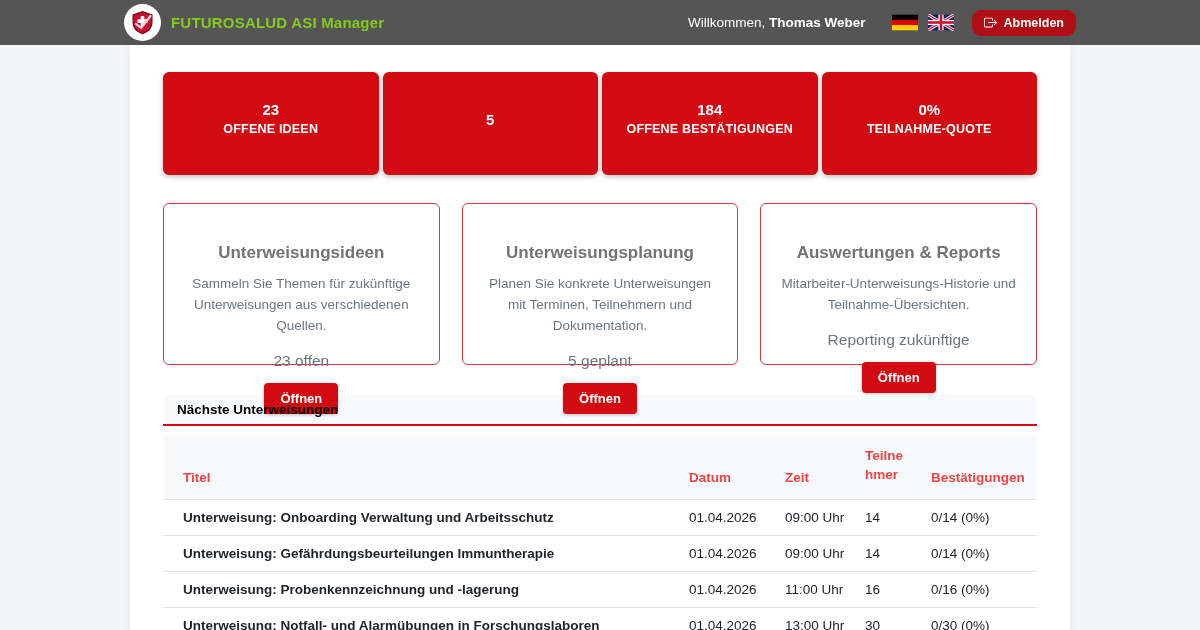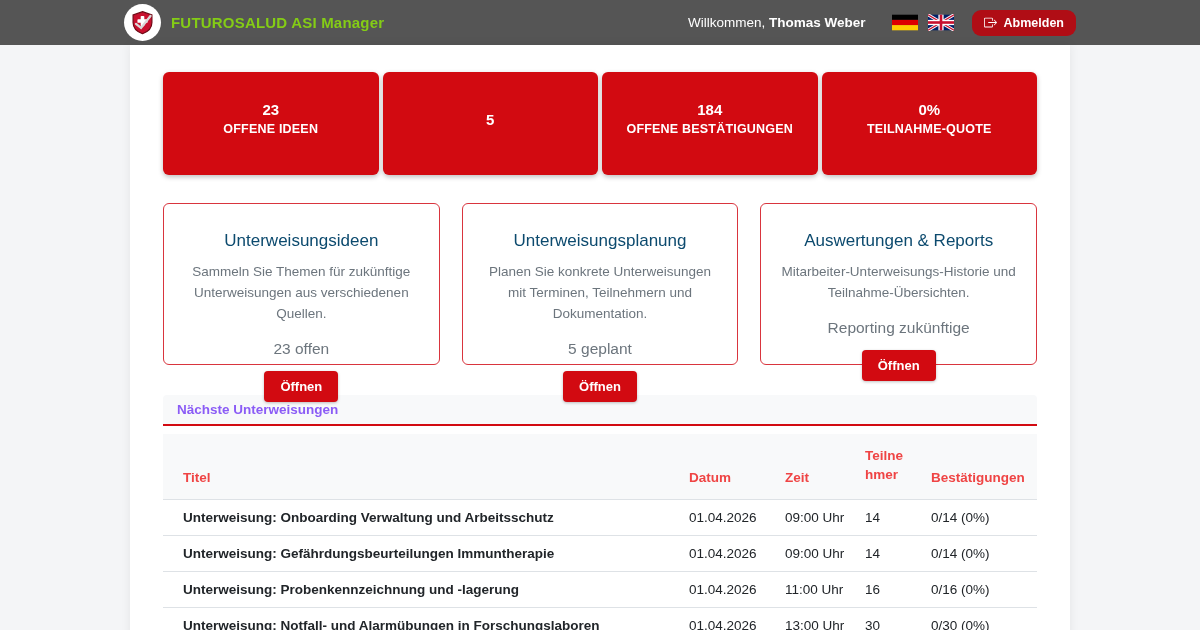--- a/index.html
+++ b/index.html
@@ -53,33 +53,33 @@
     box-shadow: 0 2px 5px rgba(0,0,0,0.25);
   }
   .stat-value { font-size: 15px; font-weight: 700; }
   .stat-label { font-size: 12.5px; font-weight: 700; letter-spacing: 0.2px; line-height: 1.5; margin-top: 2px; }
   
   .modules-row { display: grid; grid-template-columns: repeat(3, 1fr); gap: 22px; margin-top: 28px; }
   .module-card {
     background: #ffffff; border: 1px solid #d9353e; border-radius: 6px;
     text-align: center; padding: 27px 18px 24px; height: 162px;
   }
-  .module-title { font-size: 17px; font-weight: 400; color: #0c4a6e; margin-bottom: 11px; }
+  .module-title { font-size: 17px; font-weight: 700; color: #737373; margin-bottom: 11px; margin-top: 12px; }
   .module-desc { font-size: 13.5px; color: #6c757d; line-height: 1.55; }
   .module-status { font-size: 15.5px; color: #6c757d; margin: 15px 0 13px; }
   .open-btn {
     background: #d20a11; color: #ffffff; border: none; border-radius: 4px; cursor: pointer;
     font-family: inherit; font-size: 13px; font-weight: 700; padding: 8px 16px;
     box-shadow: 0 1px 3px rgba(0,0,0,0.25);
   }
   
   .section-bar {
     margin-top: 30px; background: #f8f9fa; border-bottom: 2px solid #d20a11;
     border-radius: 4px 4px 0 0; padding: 7px 14px;
-    font-size: 13.5px; font-weight: 600; color: #8b5cf6;
+    font-size: 13.5px; font-weight: 600; color: #000000;
   }
   .table-wrap { margin-top: 8px; }
   table { width: 100%; border-collapse: collapse; }
   thead th {
     background: #f8f9fa; text-align: left; vertical-align: bottom;
     font-size: 13.5px; font-weight: 700; color: #ef4444;
     padding: 13px 10px 14px;
   }
   thead th.col-titel { padding-left: 20px; }
   thead th.col-datum { width: 96px; }

